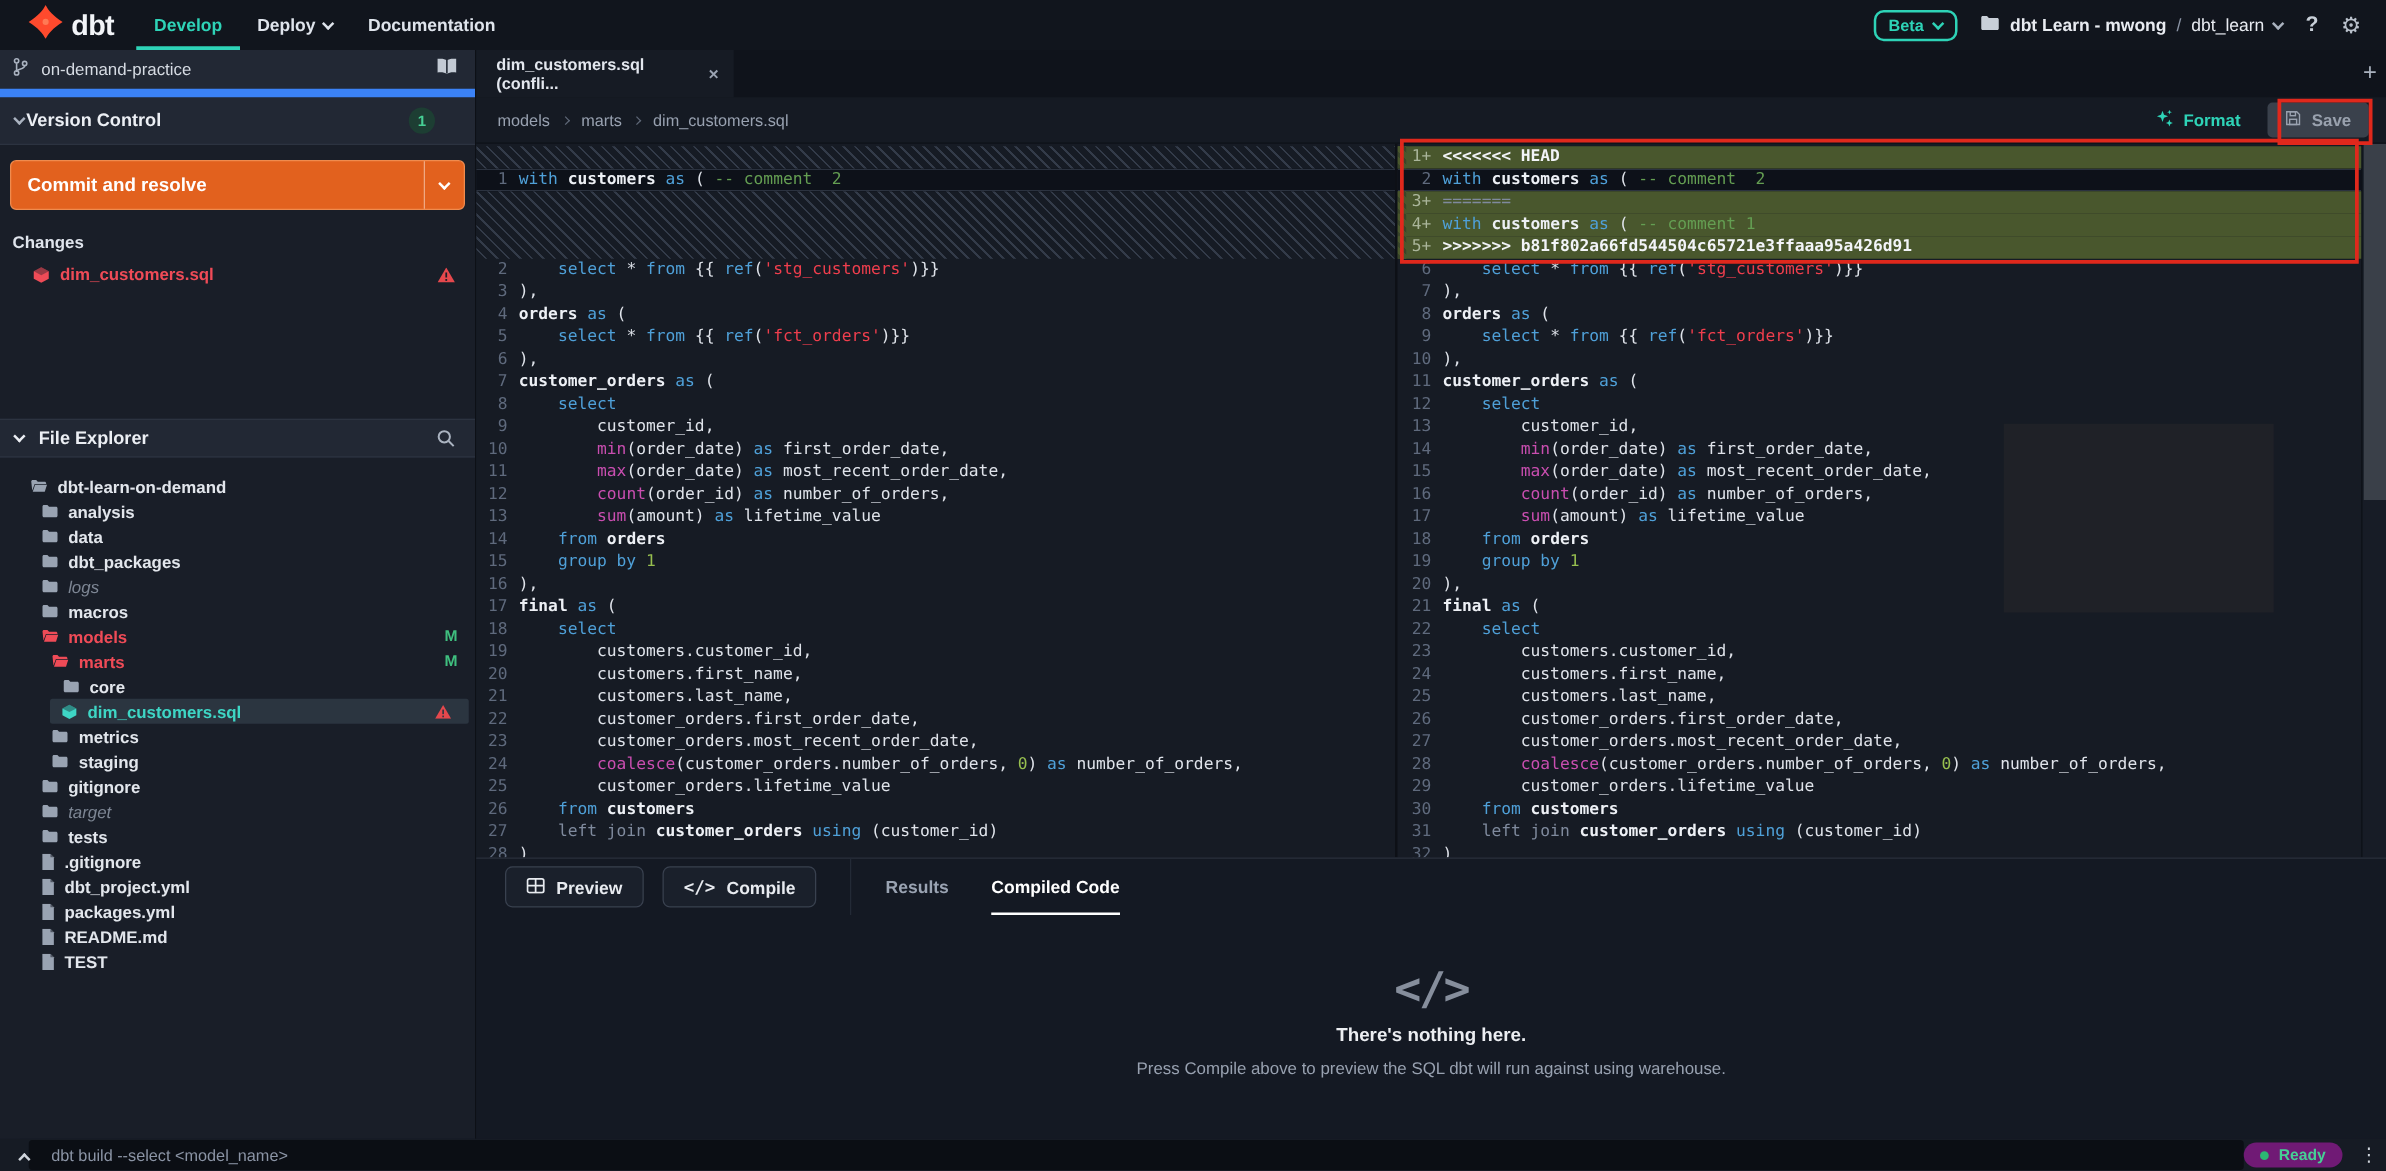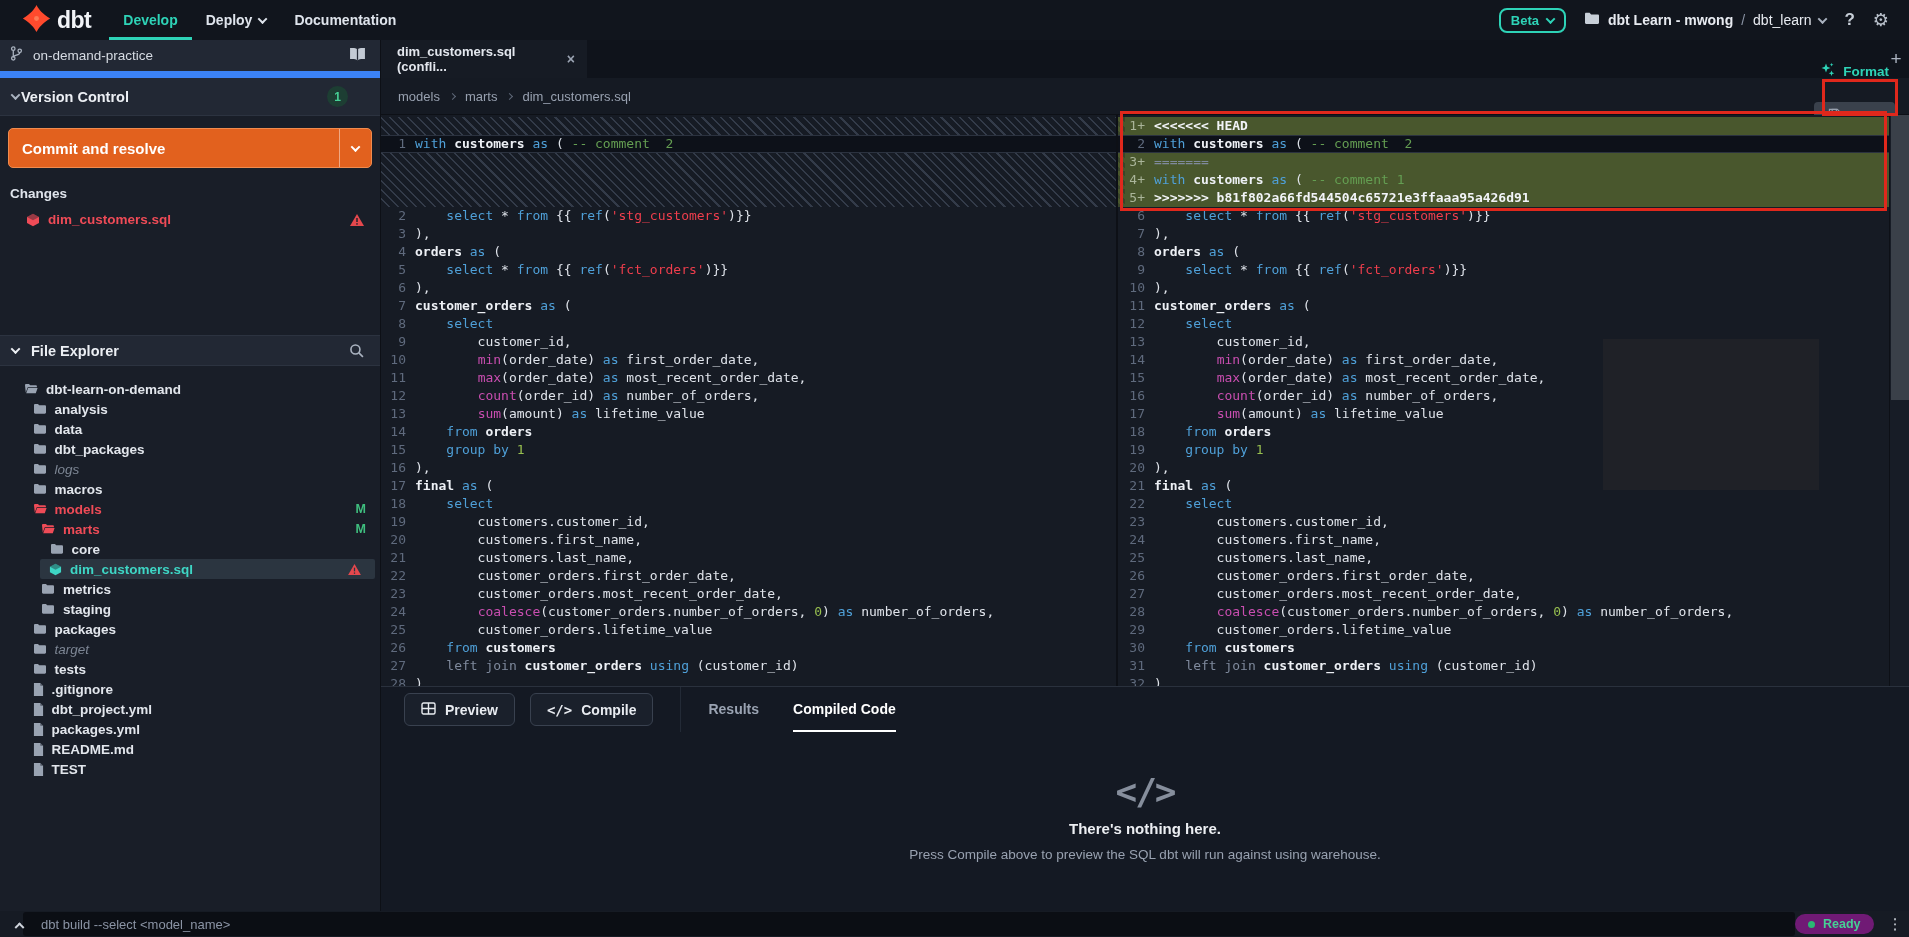--- a/index.html
+++ b/index.html
@@ -54,21 +54,21 @@
 
   
   .editor-col { position:absolute; left:381px; top:40px; right:0; bottom:26px; display:flex; flex-direction:column; }
   .tab-bar { height:38px; flex:none; background:#0f131b; display:flex; align-items:stretch; }
   .tab { width:206px; background:#161b24; display:flex; align-items:center; padding:0 12px 0 16px; gap:12px; color:#e3e7ee; font-size:13px; font-weight:600; cursor:pointer; }
   .tab-close { margin-left:auto; color:#9aa3b2; font-size:14px; cursor:pointer; }
   .tab-plus { margin-left:auto; width:26px; display:flex; align-items:center; justify-content:center; color:#aab2bf; font-size:19px; cursor:pointer; }
   .crumb-row { height:37px; flex:none; background:#151a23; border-bottom:1px solid #0d1016; display:flex; align-items:center; padding:0 14px 0 17px; }
   .crumb { display:flex; align-items:center; gap:10px; color:#98a1b0; font-size:13px; }
   .crumb .sep { display:inline-block; width:5px; height:5px; border-right:1.6px solid #5f6878; border-bottom:1.6px solid #5f6878; transform:rotate(-45deg); }
-  .crumb-right { margin-left:auto; display:flex; align-items:center; gap:22px;flex-direction:column; }
+  .crumb-right { margin-left:auto; display:flex; align-items:center; gap:22px; }
   .format-btn { display:flex; align-items:center; gap:8px; color:#2ed3b7; font-size:13.5px; font-weight:bold; cursor:pointer; }
   .save-btn { display:flex; align-items:center; gap:8px; background:#3a414c; border-radius:4px; padding:6px 14px; color:#99a1ae; font-size:13.5px; font-weight:bold; cursor:pointer; }
 
   
   .panes { height:571px; flex:none; display:flex; background:#161b24; position:relative; }
   .pane { overflow:hidden; padding-top:2px; position:relative; }
   .pane-left { width:737px; flex:none; border-right:2px solid #0d1016; }
   .pane-right { flex:1; padding-right:20px; }
   .cl { position:relative; display:flex; height:18px; line-height:18px; font-family:"DejaVu Sans Mono", monospace; font-size:13px; white-space:pre; }
   .cl .ln { flex:none; width:34px; text-align:right; padding-right:9px; color:#5f6a7d; }
@@ -334,21 +334,21 @@
             </svg>
           </span>
           <span class="tree-label">staging</span>
         </div>
         <div class="tree-row" style="padding-left: 32.5px;">
           <span class="tree-icon">
             <svg width="14" height="12" viewBox="0 0 16 14">
               <path d="M1 2.5c0-.8.6-1.4 1.4-1.4h3.2l1.5 1.6h6.5c.8 0 1.4.6 1.4 1.4v7c0 .8-.6 1.4-1.4 1.4H2.4c-.8 0-1.4-.6-1.4-1.4z" fill="currentColor"></path>
             </svg>
           </span>
-          <span class="tree-label">packages</span>
+          <span class="tree-label">gitignore</span>
         </div>
         <div class="tree-row" style="padding-left: 32.5px;">
           <span class="tree-icon">
             <svg width="14" height="12" viewBox="0 0 16 14">
               <path d="M1 2.5c0-.8.6-1.4 1.4-1.4h3.2l1.5 1.6h6.5c.8 0 1.4.6 1.4 1.4v7c0 .8-.6 1.4-1.4 1.4H2.4c-.8 0-1.4-.6-1.4-1.4z" fill="currentColor"></path>
             </svg>
           </span>
           <span class="tree-label dim-italic">target</span>
         </div>
         <div class="tree-row" style="padding-left: 32.5px;">

